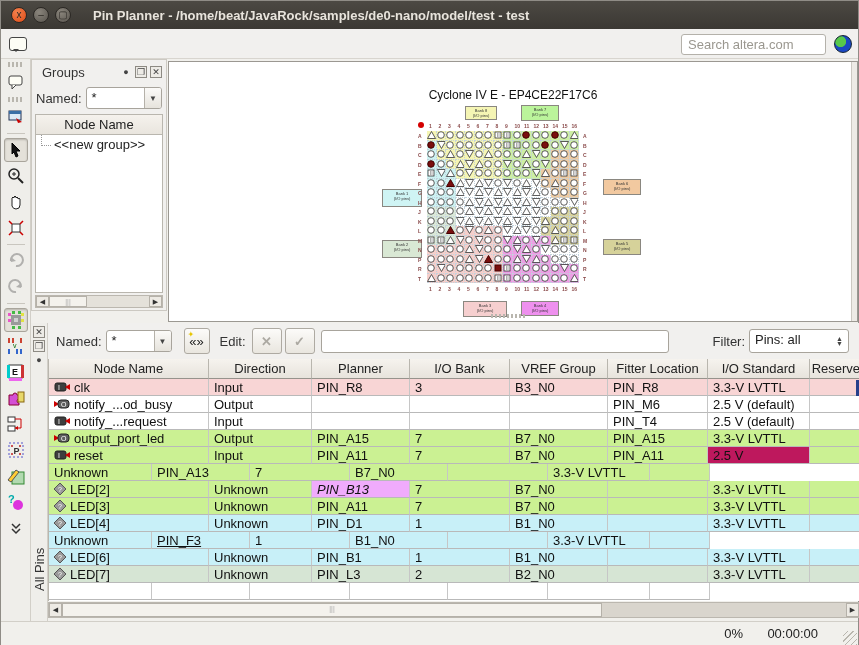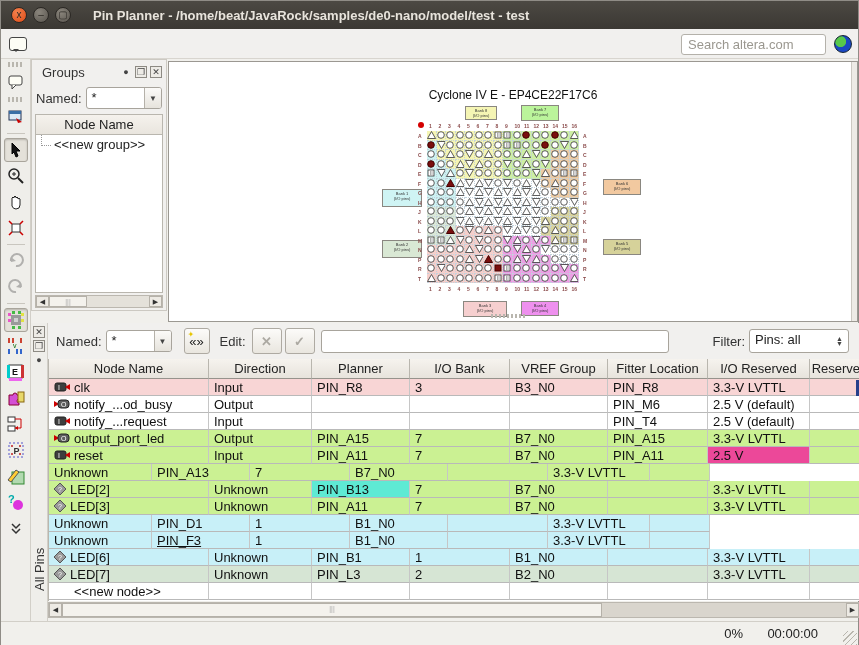--- a/index.html
+++ b/index.html
@@ -1764,21 +1764,21 @@
   </div>
 
   <div id="pins-table">
       <div class="thead-row">
         <div class="thcell" style="width: 160px;">Node Name</div>
         <div class="thcell" style="width: 103px;">Direction</div>
         <div class="thcell" style="width: 98px;">Planner</div>
         <div class="thcell" style="width: 100px;">I/O Bank</div>
         <div class="thcell" style="width: 98px;">VREF Group</div>
         <div class="thcell" style="width: 100px;">Fitter Location</div>
-        <div class="thcell" style="width: 102px;">I/O Reserved</div>
+        <div class="thcell" style="width: 102px;">I/O Standard</div>
         <div class="thcell" style="width: 60px;">Reserved</div>
       </div>
       <div class="trow" style="top: 20px;">
         <div class="tcell" style="width: 160px; background: rgb(248, 213, 213);">
           <svg class="dirsvg" width="16" height="10">
             <rect x="1" y="1" width="11" height="8" rx="2" fill="#3E3E3E" stroke="#222"></rect>
             <text x="4" y="8" font-size="7" fill="#FFF">I</text>
             <path d="M11 5 L16 2 L16 8 Z" fill="#C00"></path>
           </svg>
           <span>clk</span>
@@ -1849,42 +1849,42 @@
             <text x="4" y="8" font-size="7" fill="#FFF">I</text>
             <path d="M11 5 L16 2 L16 8 Z" fill="#C00"></path>
           </svg>
           <span>reset</span>
         </div>
         <div class="tcell" style="width: 103px; background: rgb(203, 241, 147);">Input</div>
         <div class="tcell" style="width: 98px; background: rgb(203, 241, 147);">PIN_A11</div>
         <div class="tcell" style="width: 100px; background: rgb(203, 241, 147);">7</div>
         <div class="tcell" style="width: 98px; background: rgb(203, 241, 147);">B7_N0</div>
         <div class="tcell" style="width: 100px; background: rgb(203, 241, 147);">PIN_A11</div>
-        <div class="tcell" style="width: 102px; background: #ec4899; text-align: right;">2.5 V</div>
+        <div class="tcell" style="width: 102px; background: #be185d; text-align: right;">2.5 V</div>
         <div class="tcell" style="width: 60px; background: rgb(203, 241, 147);"></div>
       </div>
       <div class="trow" style="top: 105px;">
         <div class="tcell" style="width: 103px; background: rgb(203, 241, 147);">Unknown</div>
         <div class="tcell" style="width: 98px; background: rgb(203, 241, 147);">PIN_A13</div>
         <div class="tcell" style="width: 100px; background: rgb(203, 241, 147);">7</div>
         <div class="tcell" style="width: 98px; background: rgb(203, 241, 147);">B7_N0</div>
         <div class="tcell" style="width: 100px; background: rgb(203, 241, 147);"></div>
         <div class="tcell" style="width: 102px; background: rgb(203, 241, 147);">3.3-V LVTTL</div>
         <div class="tcell" style="width: 60px; background: rgb(203, 241, 147);"></div>
       </div>
       <div class="trow" style="top: 122px;">
         <div class="tcell" style="width: 160px; background: rgb(203, 241, 147);">
           <svg class="dirsvg" width="12" height="12">
             <path d="M6 0 L12 6 L6 12 L0 6 Z" fill="#9A9A9A" stroke="#555"></path>
             <text x="4" y="9" font-size="7" fill="#FFF">?</text>
           </svg>
           <span>LED[2]</span>
         </div>
         <div class="tcell" style="width: 103px; background: rgb(203, 241, 147);">Unknown</div>
-        <div class="tcell" style="width: 98px; background: #5eead4;">PIN_B13</div>
+        <div class="tcell" style="width: 98px; background: #f0abfc; font-style: italic;">PIN_B13</div>
         <div class="tcell" style="width: 100px; background: rgb(203, 241, 147);">7</div>
         <div class="tcell" style="width: 98px; background: rgb(203, 241, 147);">B7_N0</div>
         <div class="tcell" style="width: 100px; background: rgb(203, 241, 147);"></div>
         <div class="tcell" style="width: 102px; background: rgb(203, 241, 147);">3.3-V LVTTL</div>
         <div class="tcell" style="width: 60px; background: rgb(203, 241, 147);"></div>
       </div>
       <div class="trow" style="top: 139px;">
         <div class="tcell" style="width: 160px; background: rgb(203, 241, 147);">
           <svg class="dirsvg" width="12" height="12">
             <path d="M6 0 L12 6 L6 12 L0 6 Z" fill="#9A9A9A" stroke="#555"></path>
@@ -1894,20 +1894,27 @@
         </div>
         <div class="tcell" style="width: 103px; background: rgb(203, 241, 147);">Unknown</div>
         <div class="tcell" style="width: 98px; background: rgb(203, 241, 147);">PIN_A11</div>
         <div class="tcell" style="width: 100px; background: rgb(203, 241, 147);">7</div>
         <div class="tcell" style="width: 98px; background: rgb(203, 241, 147);">B7_N0</div>
         <div class="tcell" style="width: 100px; background: rgb(203, 241, 147);"></div>
         <div class="tcell" style="width: 102px; background: rgb(203, 241, 147);">3.3-V LVTTL</div>
         <div class="tcell" style="width: 60px; background: rgb(203, 241, 147);"></div>
       </div>
       <div class="trow" style="top: 156px;">
+        <div class="tcell" style="width: 160px; background: rgb(200, 240, 248);">
+          <svg class="dirsvg" width="12" height="12">
+            <path d="M6 0 L12 6 L6 12 L0 6 Z" fill="#9A9A9A" stroke="#555"></path>
+            <text x="4" y="9" font-size="7" fill="#FFF">?</text>
+          </svg>
+          <span>LED[4]</span>
+        </div>
         <div class="tcell" style="width: 103px; background: rgb(200, 240, 248);">Unknown</div>
         <div class="tcell" style="width: 98px; background: rgb(200, 240, 248);">PIN_D1</div>
         <div class="tcell" style="width: 100px; background: rgb(200, 240, 248);">1</div>
         <div class="tcell" style="width: 98px; background: rgb(200, 240, 248);">B1_N0</div>
         <div class="tcell" style="width: 100px; background: rgb(200, 240, 248);"></div>
         <div class="tcell" style="width: 102px; background: rgb(200, 240, 248);">3.3-V LVTTL</div>
         <div class="tcell" style="width: 60px; background: rgb(200, 240, 248);"></div>
       </div>
       <div class="trow" style="top: 173px;">
         <div class="tcell" style="width: 103px; background: rgb(200, 240, 248);">Unknown</div>
@@ -1944,24 +1951,20 @@
         </div>
         <div class="tcell" style="width: 103px; background: rgb(214, 229, 212);">Unknown</div>
         <div class="tcell" style="width: 98px; background: rgb(214, 229, 212);">PIN_L3</div>
         <div class="tcell" style="width: 100px; background: rgb(214, 229, 212);">2</div>
         <div class="tcell" style="width: 98px; background: rgb(214, 229, 212);">B2_N0</div>
         <div class="tcell" style="width: 100px; background: rgb(214, 229, 212);"></div>
         <div class="tcell" style="width: 102px; background: rgb(214, 229, 212);">3.3-V LVTTL</div>
         <div class="tcell" style="width: 60px; background: rgb(214, 229, 212);"></div>
       </div>
       <div class="trow" style="top: 224px;">
-        <div class="tcell" style="width: 160px; background: rgb(255, 255, 255);">
-          <span class="dirsvg" style="width:16px"></span>
-          <span>&lt;&lt;new node&gt;&gt;</span>
-        </div>
         <div class="tcell" style="width: 103px; background: rgb(255, 255, 255);"></div>
         <div class="tcell" style="width: 98px; background: rgb(255, 255, 255);"></div>
         <div class="tcell" style="width: 100px; background: rgb(255, 255, 255);"></div>
         <div class="tcell" style="width: 98px; background: rgb(255, 255, 255);"></div>
         <div class="tcell" style="width: 100px; background: rgb(255, 255, 255);"></div>
         <div class="tcell" style="width: 102px; background: rgb(255, 255, 255);"></div>
         <div class="tcell" style="width: 60px; background: rgb(255, 255, 255);"></div>
       </div>
     </div>
   <div id="tbl-vmark"></div>

